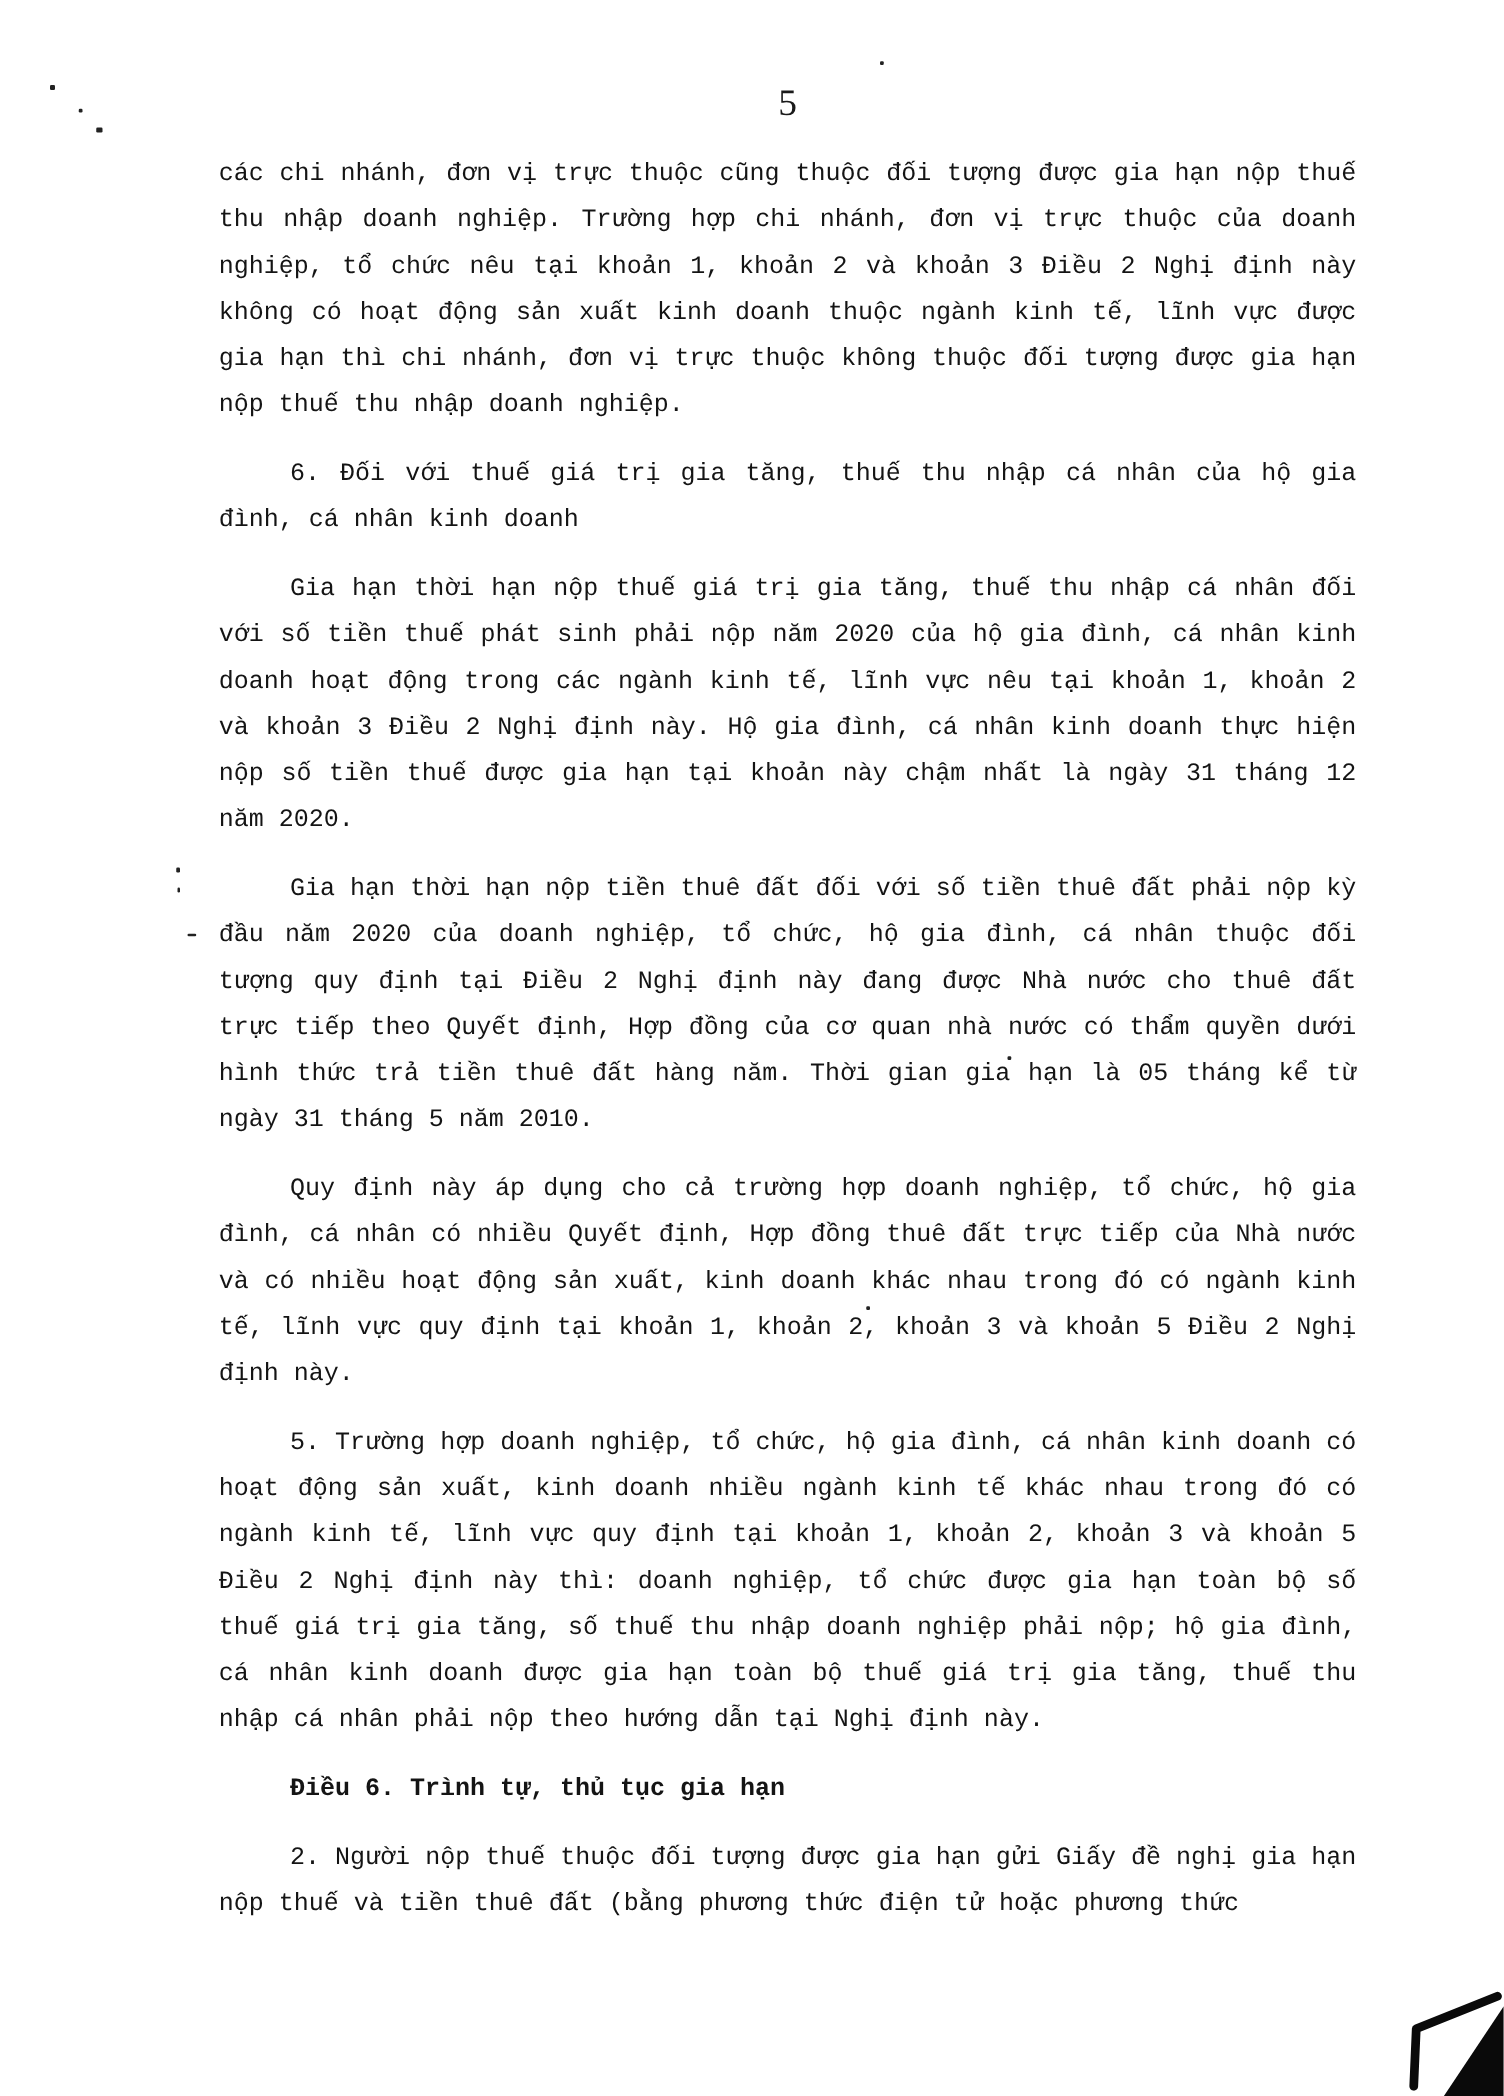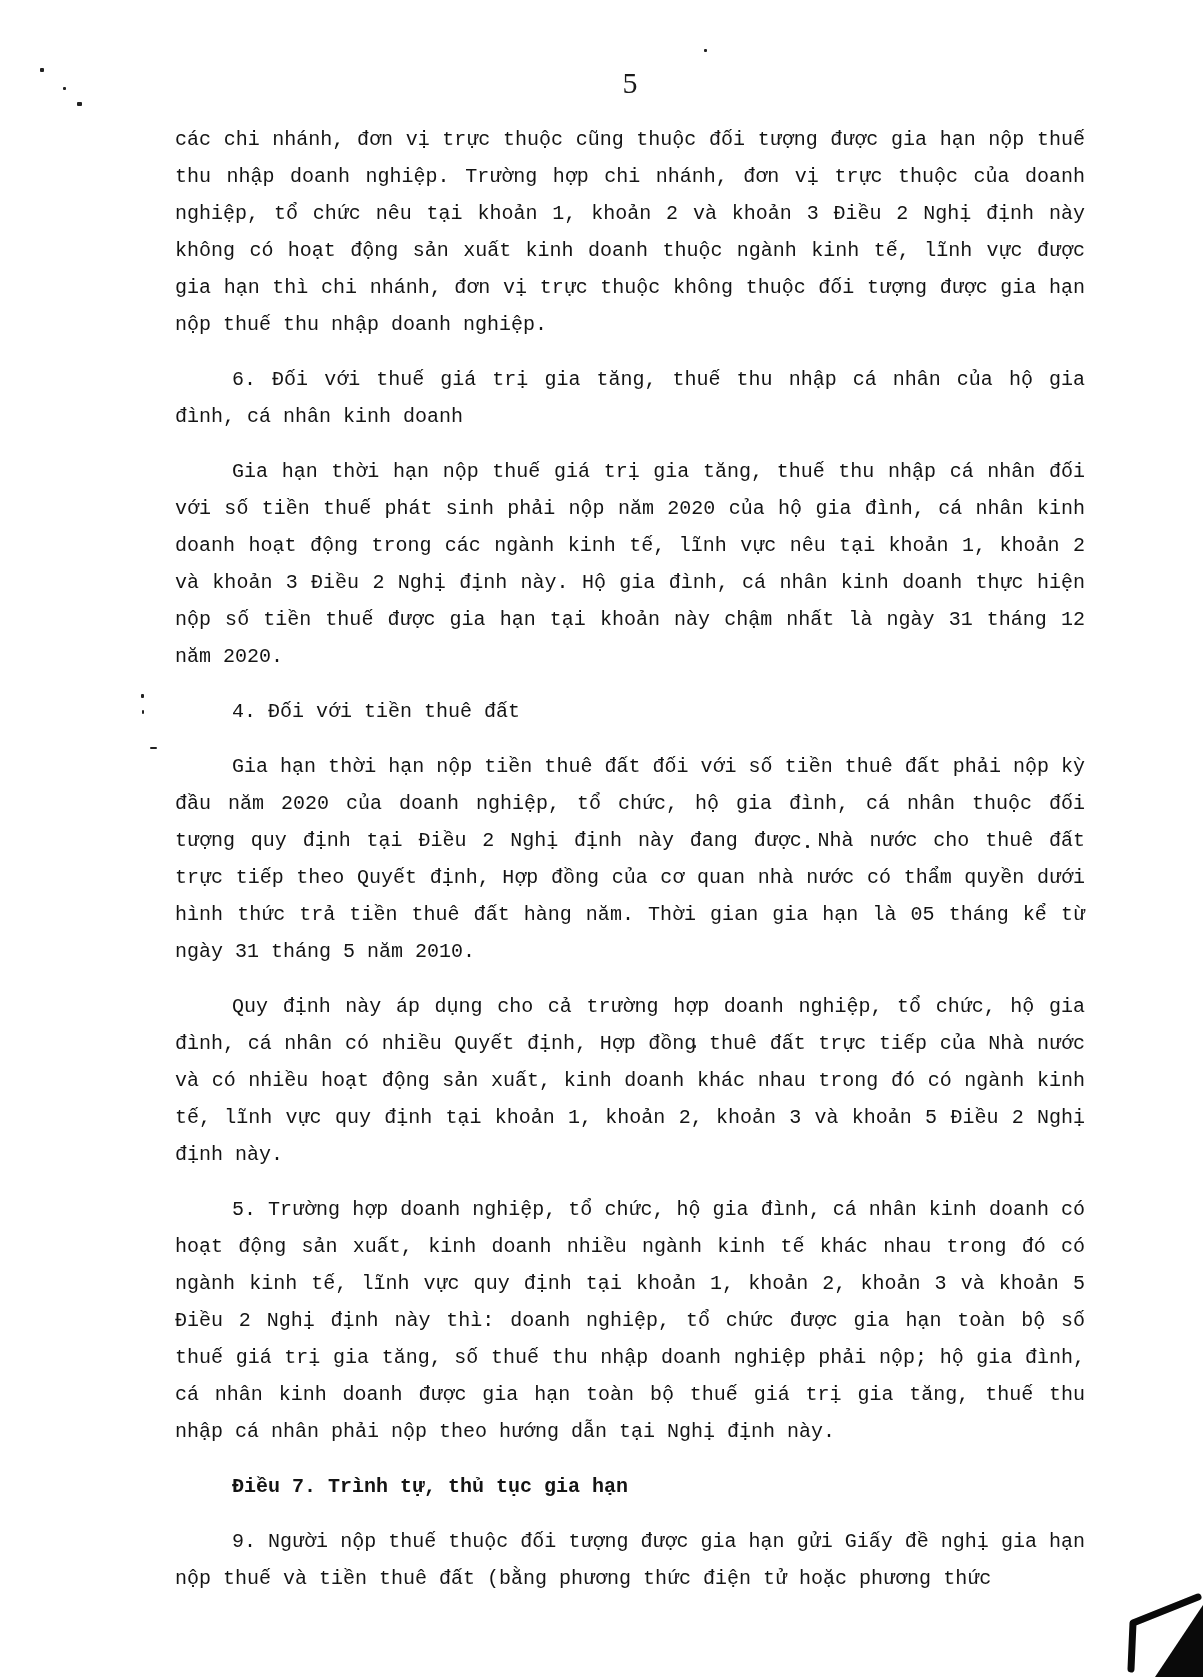--- a/index.html
+++ b/index.html
@@ -66,26 +66,25 @@
 <body>
 
 <div class="page">
 
   <div class="page-number">5</div>
 
   <div class="text-block">
     <p class="noindent">các chi nhánh, đơn vị trực thuộc cũng thuộc đối tượng được gia hạn nộp thuế thu nhập doanh nghiệp. Trường hợp chi nhánh, đơn vị trực thuộc của doanh nghiệp, tổ chức nêu tại khoản 1, khoản 2 và khoản 3 Điều 2 Nghị định này không có hoạt động sản xuất kinh doanh thuộc ngành kinh tế, lĩnh vực được gia hạn thì chi nhánh, đơn vị trực thuộc không thuộc đối tượng được gia hạn nộp thuế thu nhập doanh nghiệp.</p>
     <p class="indent">6. Đối với thuế giá trị gia tăng, thuế thu nhập cá nhân của hộ gia đình, cá nhân kinh doanh</p>
     <p class="indent">Gia hạn thời hạn nộp thuế giá trị gia tăng, thuế thu nhập cá nhân đối với số tiền thuế phát sinh phải nộp năm 2020 của hộ gia đình, cá nhân kinh doanh hoạt động trong các ngành kinh tế, lĩnh vực nêu tại khoản 1, khoản 2 và khoản 3 Điều 2 Nghị định này. Hộ gia đình, cá nhân kinh doanh thực hiện nộp số tiền thuế được gia hạn tại khoản này chậm nhất là ngày 31 tháng 12 năm 2020.</p>
-    <p class="indent">4. Đối với tiền thuê đất</p>
     <p class="indent">Gia hạn thời hạn nộp tiền thuê đất đối với số tiền thuê đất phải nộp kỳ đầu năm 2020 của doanh nghiệp, tổ chức, hộ gia đình, cá nhân thuộc đối tượng quy định tại Điều 2 Nghị định này đang được Nhà nước cho thuê đất trực tiếp theo Quyết định, Hợp đồng của cơ quan nhà nước có thẩm quyền dưới hình thức trả tiền thuê đất hàng năm. Thời gian gia hạn là 05 tháng kể từ ngày 31 tháng 5 năm 2010.</p>
     <p class="indent">Quy định này áp dụng cho cả trường hợp doanh nghiệp, tổ chức, hộ gia đình, cá nhân có nhiều Quyết định, Hợp đồng thuê đất trực tiếp của Nhà nước và có nhiều hoạt động sản xuất, kinh doanh khác nhau trong đó có ngành kinh tế, lĩnh vực quy định tại khoản 1, khoản 2, khoản 3 và khoản 5 Điều 2 Nghị định này.</p>
     <p class="indent">5. Trường hợp doanh nghiệp, tổ chức, hộ gia đình, cá nhân kinh doanh có hoạt động sản xuất, kinh doanh nhiều ngành kinh tế khác nhau trong đó có ngành kinh tế, lĩnh vực quy định tại khoản 1, khoản 2, khoản 3 và khoản 5 Điều 2 Nghị định này thì: doanh nghiệp, tổ chức được gia hạn toàn bộ số thuế giá trị gia tăng, số thuế thu nhập doanh nghiệp phải nộp; hộ gia đình, cá nhân kinh doanh được gia hạn toàn bộ thuế giá trị gia tăng, thuế thu nhập cá nhân phải nộp theo hướng dẫn tại Nghị định này.</p>
-    <p class="indent heading">Điều 7. Trình tự, thủ tục gia hạn</p>
-    <p class="indent">9. Người nộp thuế thuộc đối tượng được gia hạn gửi Giấy đề nghị gia hạn nộp thuế và tiền thuê đất (bằng phương thức điện tử hoặc phương thức</p>
+    <p class="indent heading">Điều 6. Trình tự, thủ tục gia hạn</p>
+    <p class="indent">2. Người nộp thuế thuộc đối tượng được gia hạn gửi Giấy đề nghị gia hạn nộp thuế và tiền thuê đất (bằng phương thức điện tử hoặc phương thức</p>
   </div>
 
   <div class="speck" style="left:40px; top:68px; width:4px; height:4px;"></div>
   <div class="speck" style="left:63px; top:87px; width:3px; height:3px;"></div>
   <div class="speck" style="left:77px; top:102px; width:5px; height:4px;"></div>
   <div class="speck" style="left:704px; top:49px; width:3px; height:3px;"></div>
   <div class="speck" style="left:141px; top:694px; width:3px; height:4px;"></div>
   <div class="speck" style="left:142px; top:710px; width:2px; height:4px;"></div>
   <div class="speck" style="left:150px; top:747px; width:7px; height:2px;"></div>
   <div class="speck" style="left:806px; top:845px; width:3px; height:3px;"></div>

